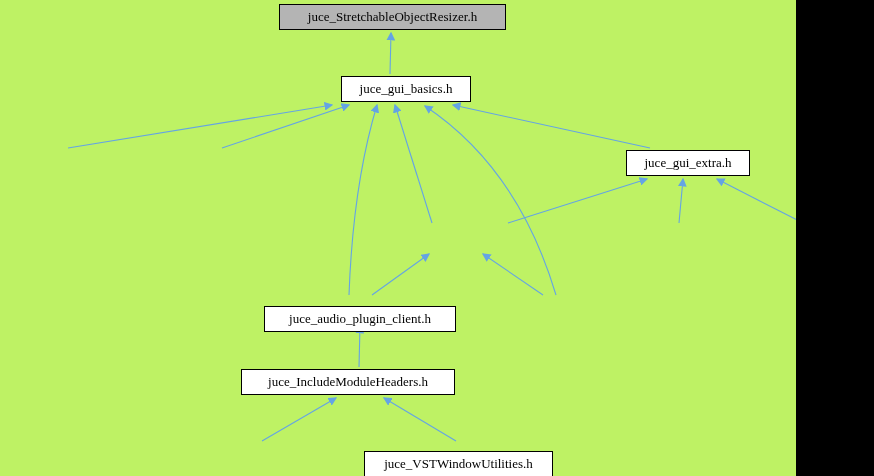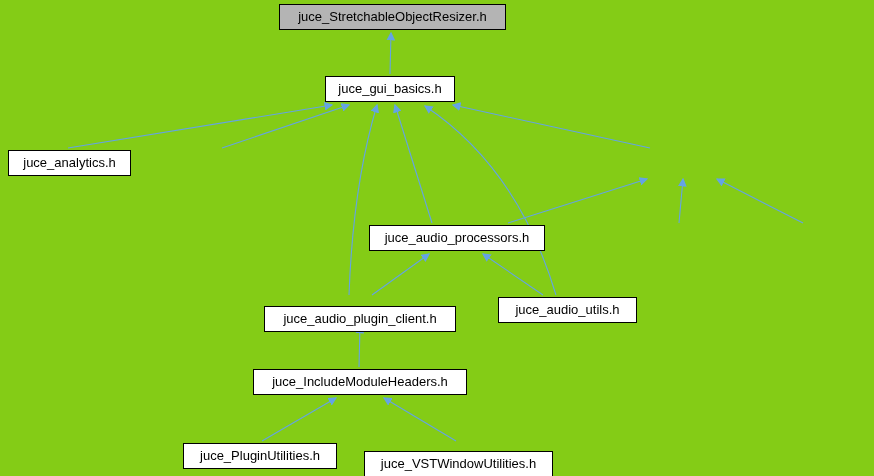--- a/index.html
+++ b/index.html
@@ -1,21 +1,21 @@
 <!DOCTYPE html>
 <html><head>
 <meta charset="utf-8">
 <style>
   html,body{margin:0;padding:0;background:#000;}
   .stage{
     position:relative;
-    width:874px;height:476px;
-    background:#84cc16;
+    width:796px;height:476px;
+    background:#bef264;
     overflow:hidden;
-    font-family:Liberation Sans, sans-serif;
+    font-family:Liberation Serif, serif;
   }
   .stage svg{position:absolute;left:0;top:0;z-index:0;}
   .node{
     position:absolute;
     height:26px;
     box-sizing:border-box;
     background:#ffffff;
     border:1px solid #000000;
     color:#000000;
     font-size:13px;
@@ -50,33 +50,30 @@
     <path class="edge" marker-end="url(#arrow)" d="M803,223 L717,179"></path>
     <path class="edge" marker-end="url(#arrow)" d="M372,295 L429,254"></path>
     <path class="edge" marker-end="url(#arrow)" d="M543,295 L483,254"></path>
     <path class="edge" marker-end="url(#arrow)" d="M359,367 L360,326"></path>
     <path class="edge" marker-end="url(#arrow)" d="M262,441 L336,398"></path>
     <path class="edge" marker-end="url(#arrow)" d="M456,441 L384,398"></path>
   </svg>
 
   <div class="node current" style="left:279px;top:4px;width:227px">juce_StretchableObjectResizer.h</div>
 
-  <div class="node" style="left:325px;top:76px;width:130px">juce_gui_basics.h</div>
-
-  <div class="node" style="left:8px;top:150px;width:123px">juce_analytics.h</div>
+  <div class="node" style="left:341px;top:76px;width:130px">juce_gui_basics.h</div>
 
 
 
-  <div class="node" style="left:369px;top:225px;width:176px">juce_audio_processors.h</div>
+  <div class="node" style="left:626px;top:150px;width:124px">juce_gui_extra.h</div>
+
 
 
 
   <div class="node" style="left:264px;top:306px;width:192px">juce_audio_plugin_client.h</div>
 
-  <div class="node" style="left:498px;top:297px;width:139px">juce_audio_utils.h</div>
 
-  <div class="node" style="left:253px;top:369px;width:214px">juce_IncludeModuleHeaders.h</div>
+  <div class="node" style="left:241px;top:369px;width:214px">juce_IncludeModuleHeaders.h</div>
 
-  <div class="node" style="left:183px;top:443px;width:154px">juce_PluginUtilities.h</div>
 
   <div class="node" style="left:364px;top:451px;width:189px">juce_VSTWindowUtilities.h</div>
 
 </div>
 
 </body></html>

